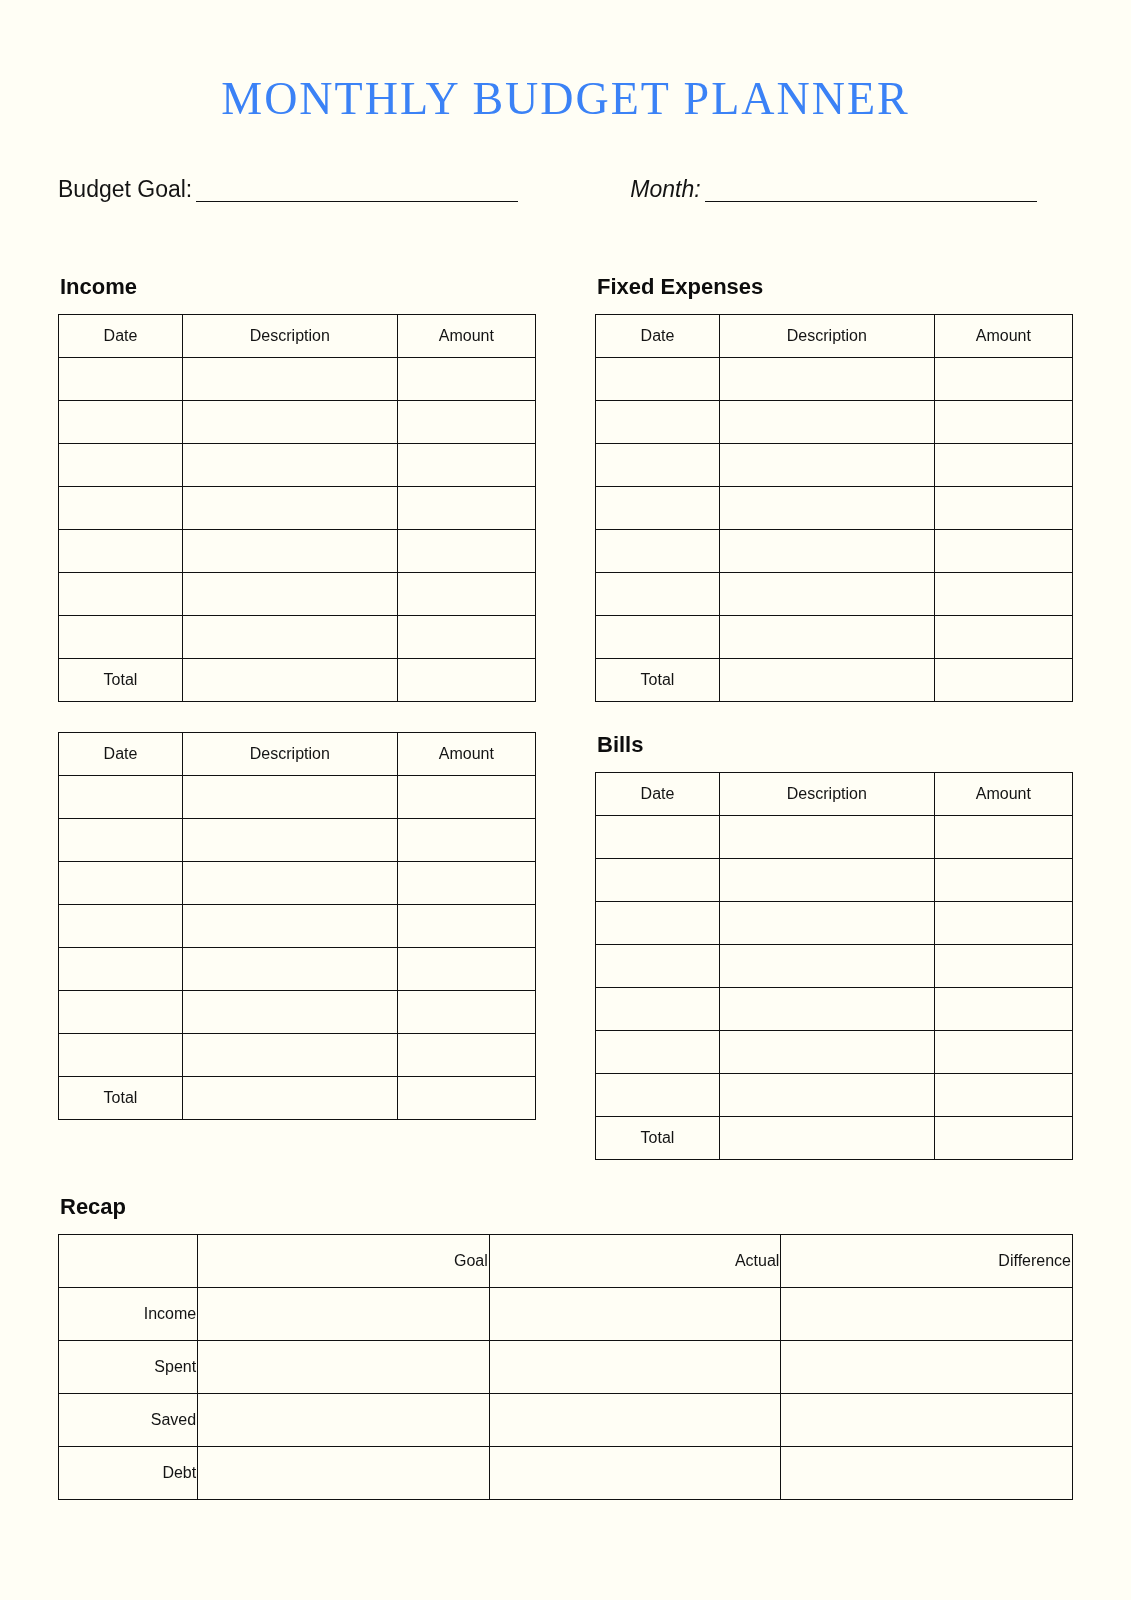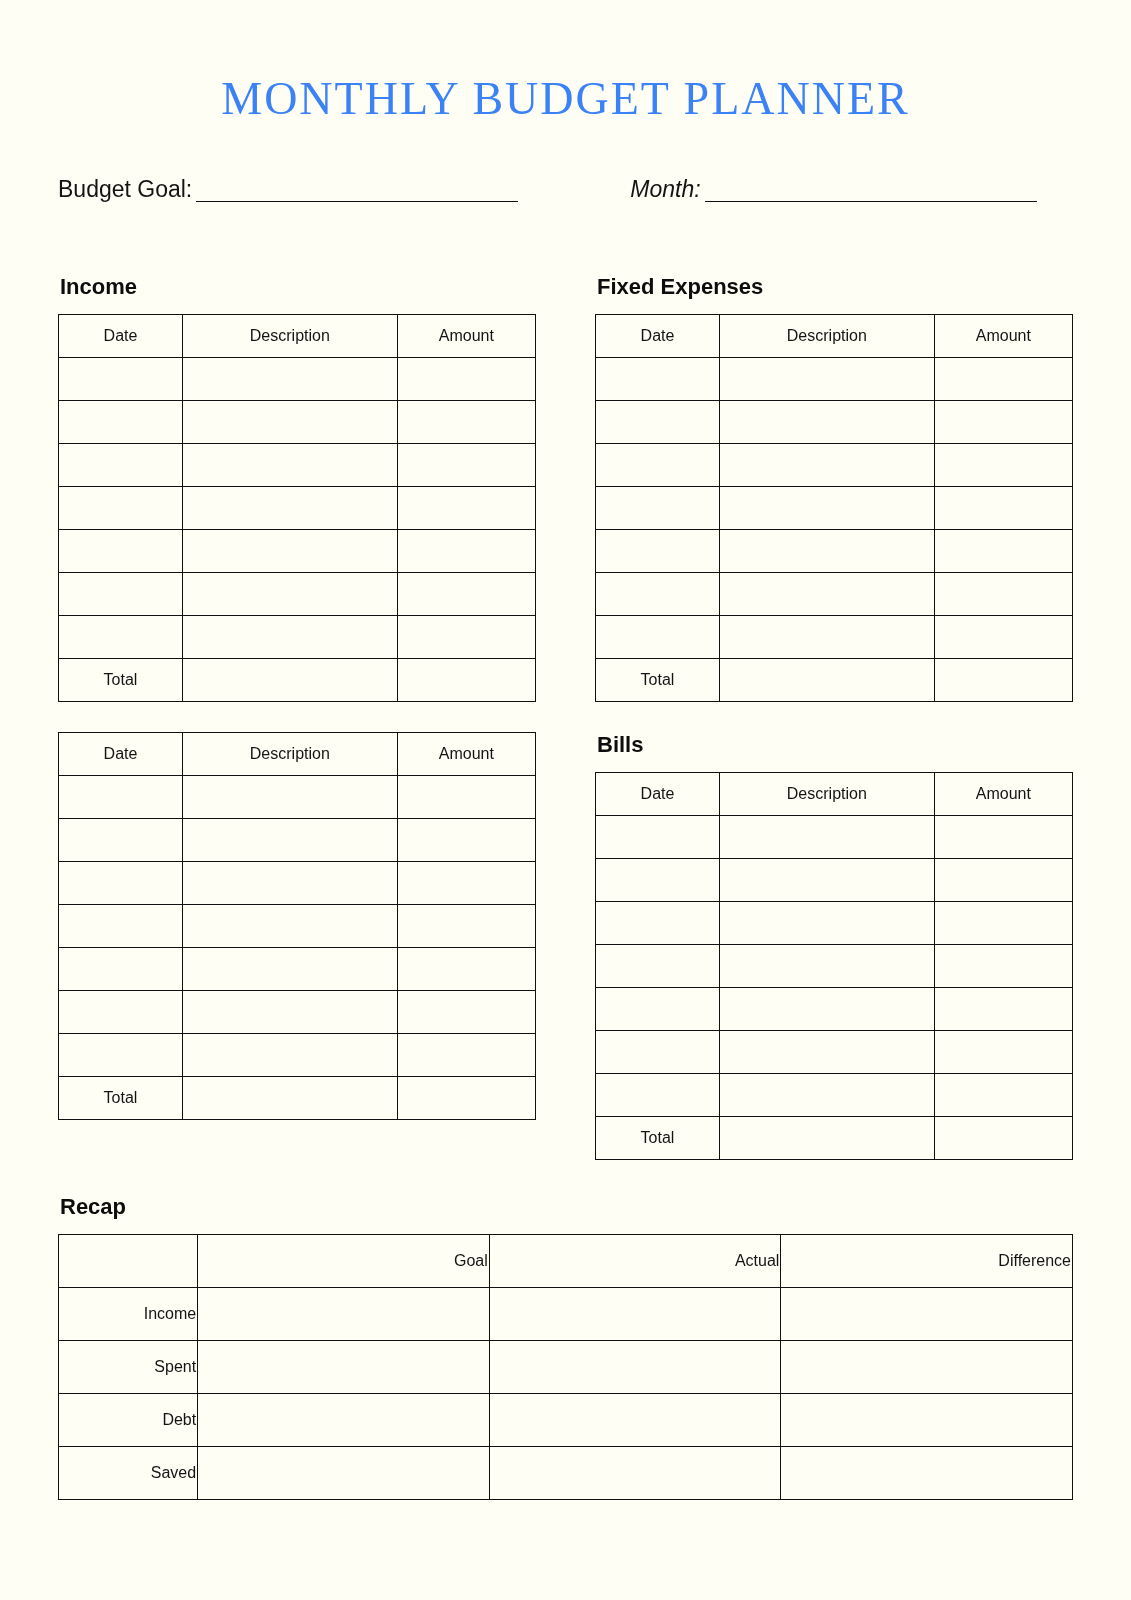--- a/index.html
+++ b/index.html
@@ -402,27 +402,27 @@
           <td></td>
           <td></td>
         </tr>
         <tr>
           <td>Spent</td>
           <td></td>
           <td></td>
           <td></td>
         </tr>
         <tr>
-          <td>Debt</td>
+          <td>Saved</td>
           <td></td>
           <td></td>
           <td></td>
         </tr>
         <tr>
-          <td>Saved</td>
+          <td>Debt</td>
           <td></td>
           <td></td>
           <td></td>
         </tr>
       </tbody>
     </table>
   </div>
 
 </div>
 

